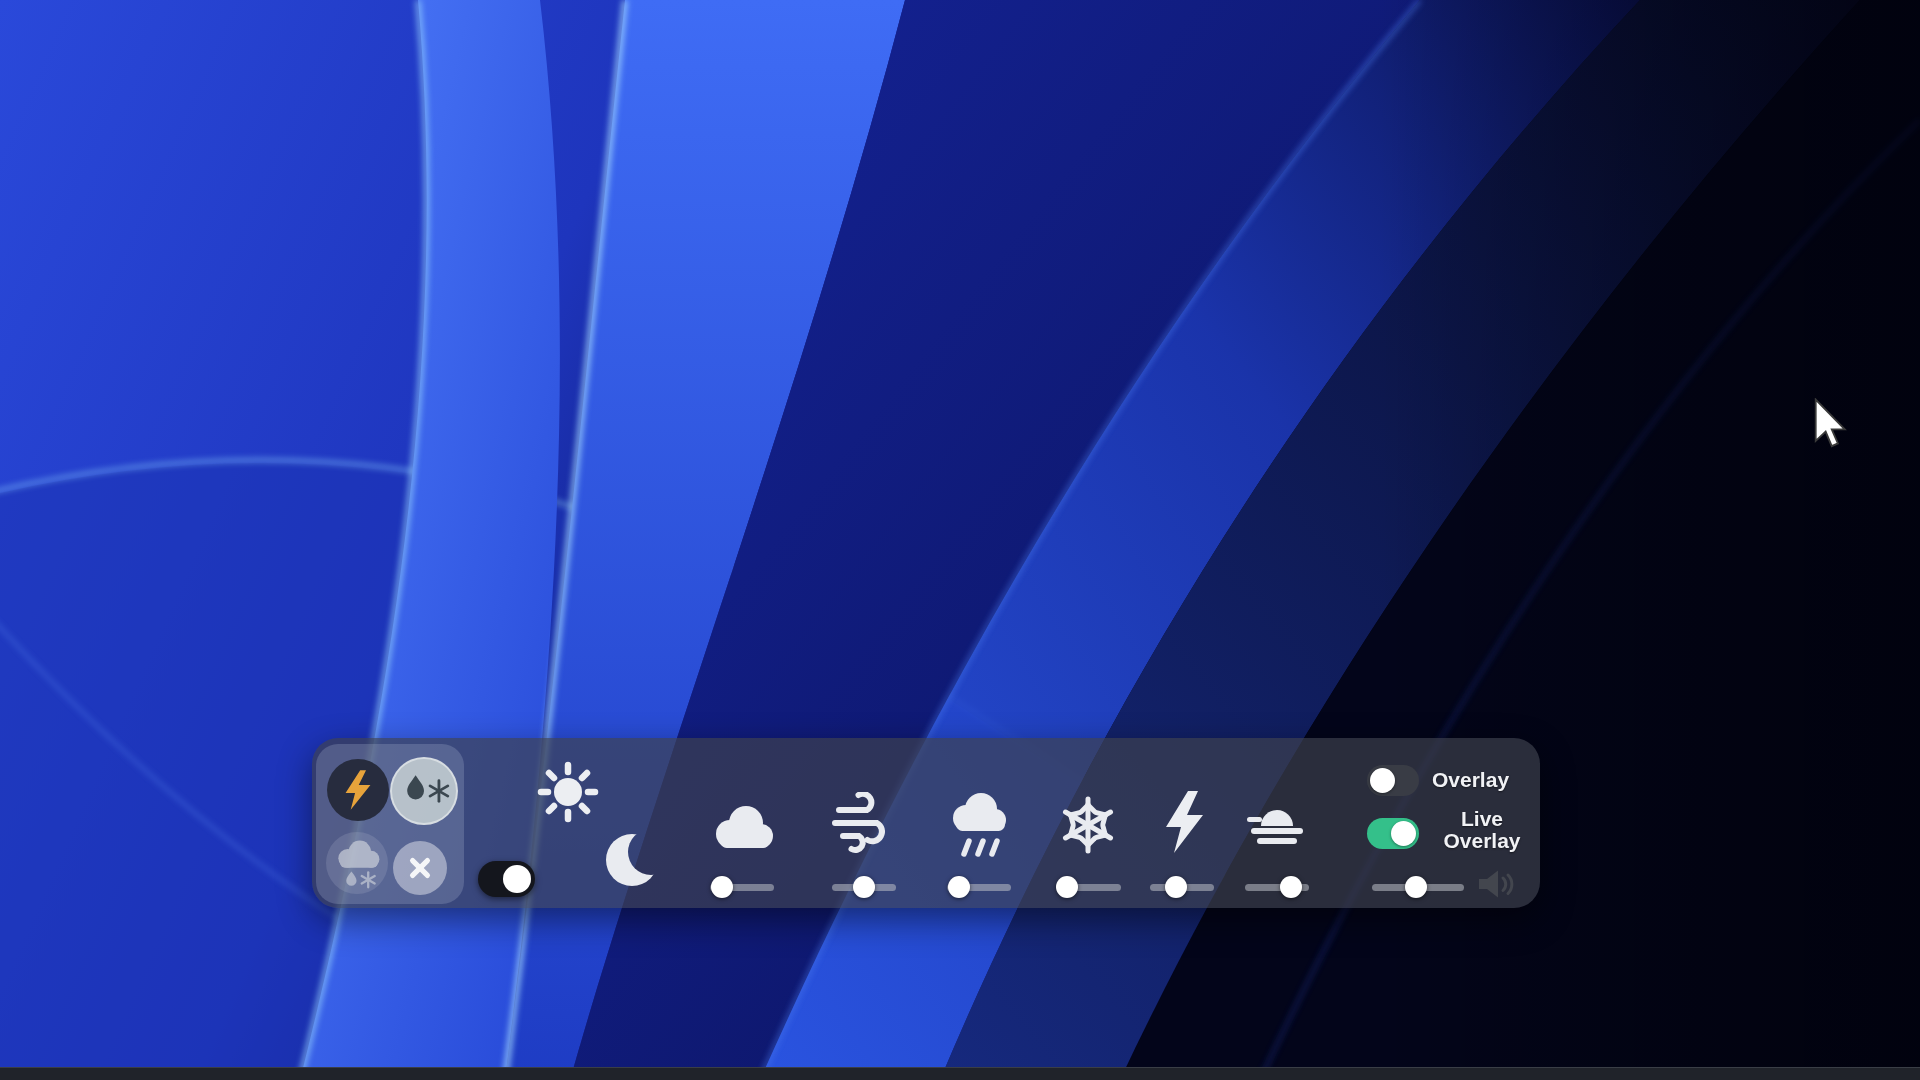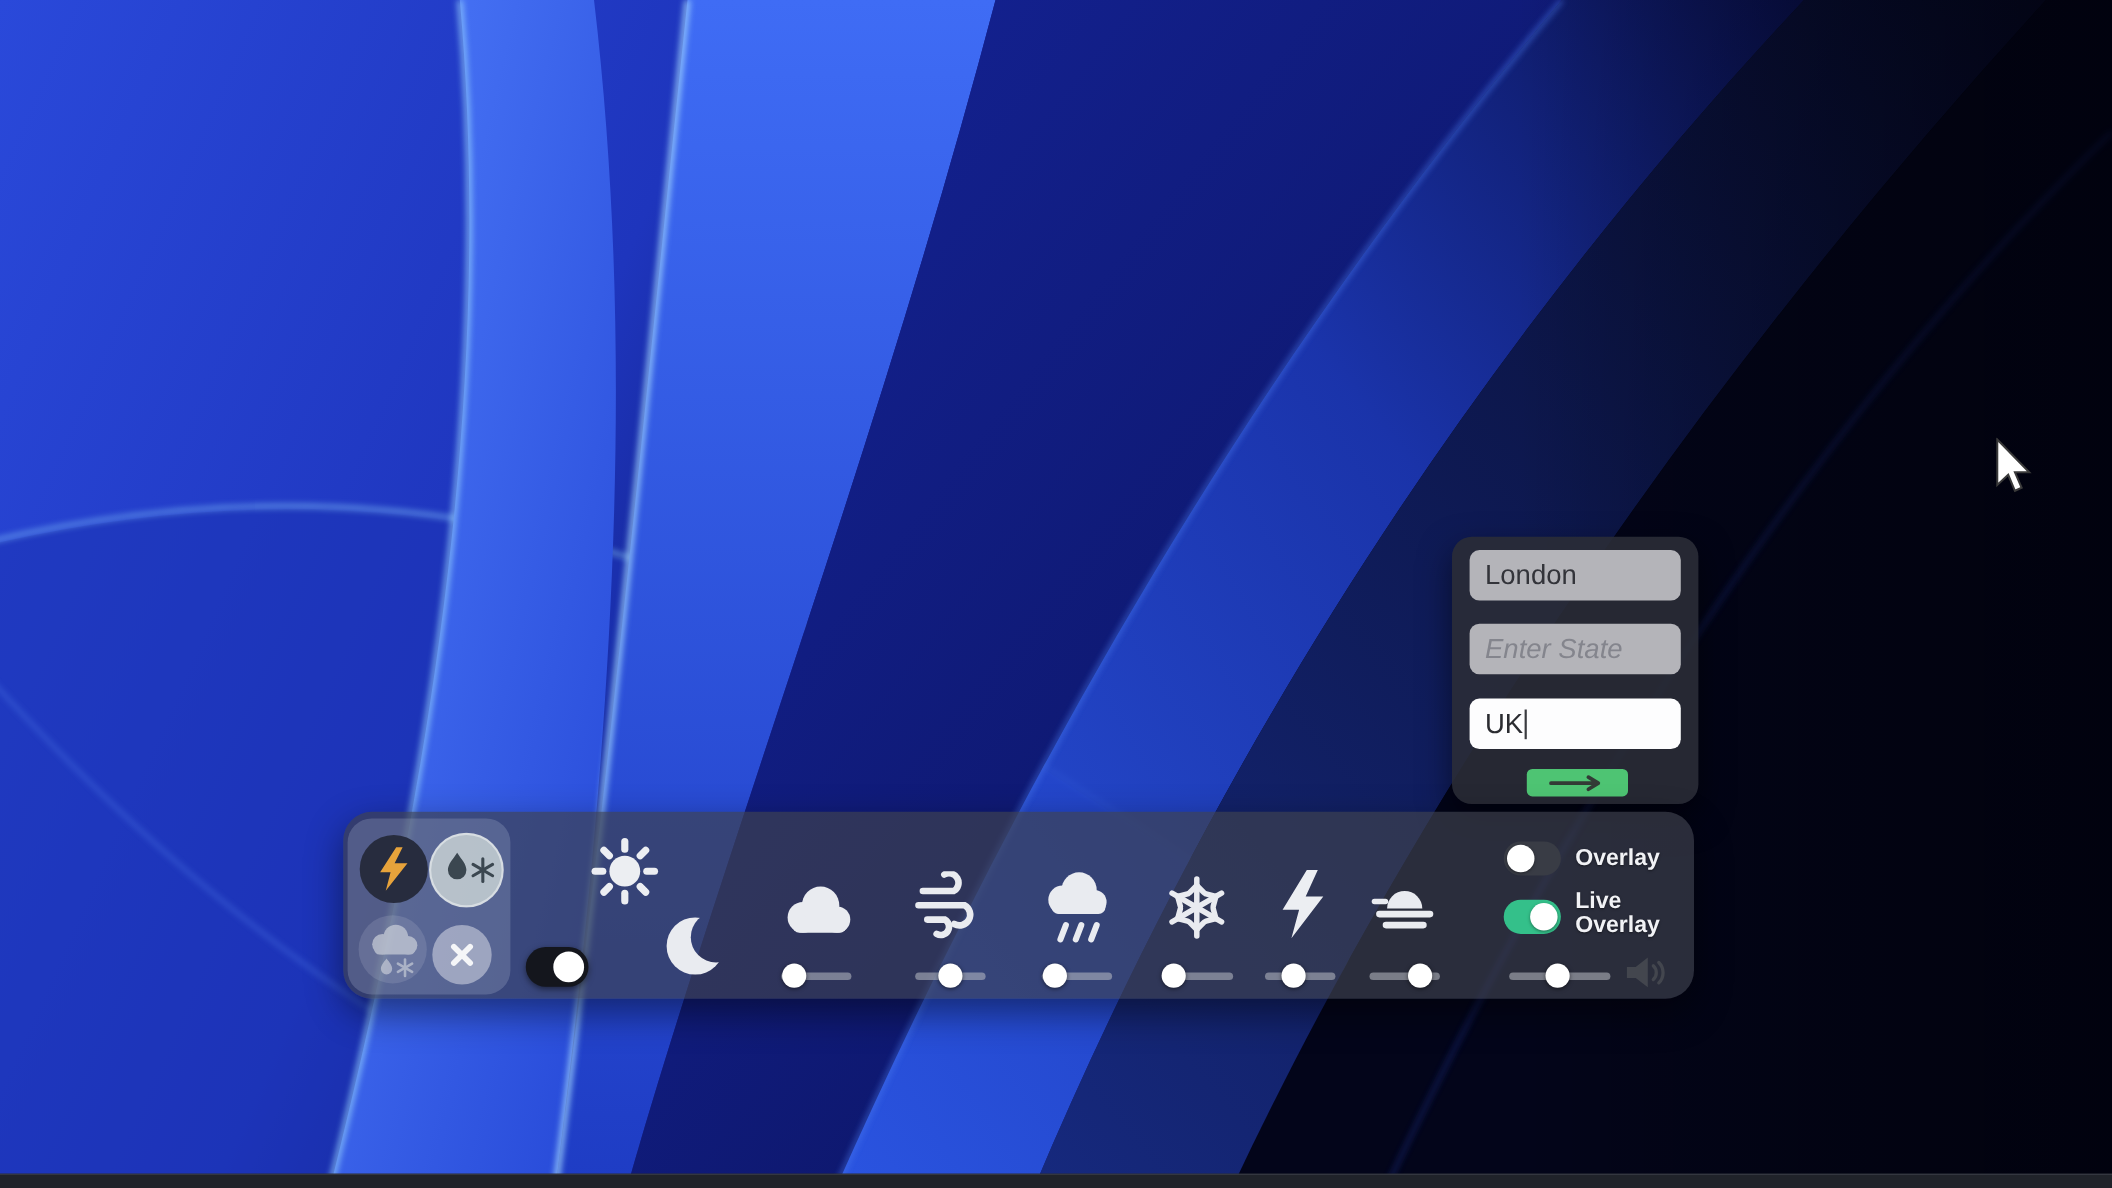--- a/index.html
+++ b/index.html
@@ -52,21 +52,21 @@
   .s-snow{left:745px;} .s-bolt{left:838px;} .s-fog{left:933px;}
   .s-volume{left:1060px;width:92px;}
 
   .toggle{position:absolute;width:52px;height:31px;border-radius:16px;cursor:pointer;}
   .toggle .knob{position:absolute;top:3px;width:25px;height:25px;border-radius:50%;background:#fff;
     box-shadow:0 1px 3px rgba(0,0,0,.4);}
   .toggle.on{background:#34c08a;} .toggle.off{background:#393c45;}
   .toggle.on .knob{right:3px;} .toggle.off .knob{left:3px;}
   .t-overlay{left:1055px;top:27px;} .t-live{left:1055px;top:80px;}
   .tog-label{position:absolute;left:1120px;color:#f1f2f5;font-weight:bold;font-size:21px;
-    line-height:22px;text-shadow:0 1px 2px rgba(0,0,0,.5);}
+    line-height:22px;text-shadow:0 1px 2px rgba(0,0,0,.5);text-align:center;}
   .l-overlay{top:31px;} .l-live{top:70px;width:100px;}
   .speaker{position:absolute;left:1163px;top:130px;line-height:0;}
 
   #bottom-strip{position:absolute;left:0;bottom:0;width:1920px;height:12px;background:#20232a;
     border-top:1px solid #3a3e46;}
   #cursor{position:absolute;left:1812px;top:398px;line-height:0;pointer-events:none;}
 </style>
 </head>
 <body>
 
@@ -121,30 +121,20 @@
     <path d="M625 0 C 590 330 555 700 505 1080" stroke="#a6dcff" stroke-width="4.5" fill="none" opacity="0.95" filter="url(#soft)"></path>
     <path d="M570 1080 C 655 780 800 400 905 0 L 1420 0 C 1140 330 930 700 760 1080 Z" fill="url(#gPetalC)"></path>
     <path d="M760 1080 C 930 700 1140 330 1420 0 L 1640 0 C 1330 330 1100 700 940 1080 Z" fill="url(#gRib1)" opacity="0.92"></path>
     <path d="M1420 0 C 1140 330 930 700 760 1080" stroke="#4a7af0" stroke-width="3" fill="none" opacity="0.8" filter="url(#soft)"></path>
     <path d="M940 1080 C 1100 700 1330 330 1640 0 L 1860 0 C 1530 360 1280 740 1120 1080 Z" fill="url(#gRib2)"></path>
     <path d="M1120 1080 C 1280 740 1530 360 1860 0 L 1920 0 L 1920 1080 Z" fill="#03051a"></path>
     <path d="M1260 1080 C 1430 720 1650 380 1920 120" stroke="#1b2f8e" stroke-width="3" fill="none" opacity="0.6" filter="url(#soft)"></path>
     <rect x="1380" width="540" height="1080" fill="url(#gFadeR)" opacity="0.75"></rect>
   </svg>
 
-  <div id="location-form">
-    <div class="field city">London</div>
-    <div class="field state">Enter State</div>
-    <div class="field country"><span>UK</span><span class="caret"></span></div>
-    <button id="submit-btn">
-      <svg width="62" height="16" viewBox="0 0 62 16">
-        <path d="M7 8 H48 M41 2.5 L50 8 L41 13.5" stroke="#333b36" stroke-width="3.4" fill="none" stroke-linecap="round" stroke-linejoin="round"></path>
-      </svg>
-    </button>
-  </div>
 
   <div id="toolbar">
 
     <div id="preset-cluster">
       <button class="preset p-thunder">
         <svg width="38" height="44" viewBox="0 0 52 60">
           <path d="M29 3 L9 34 H22 L16 57 L43 23 H27 L37 3 Z" fill="#e7a33b"></path>
         </svg>
       </button>
       <button class="preset p-rainsnow">

